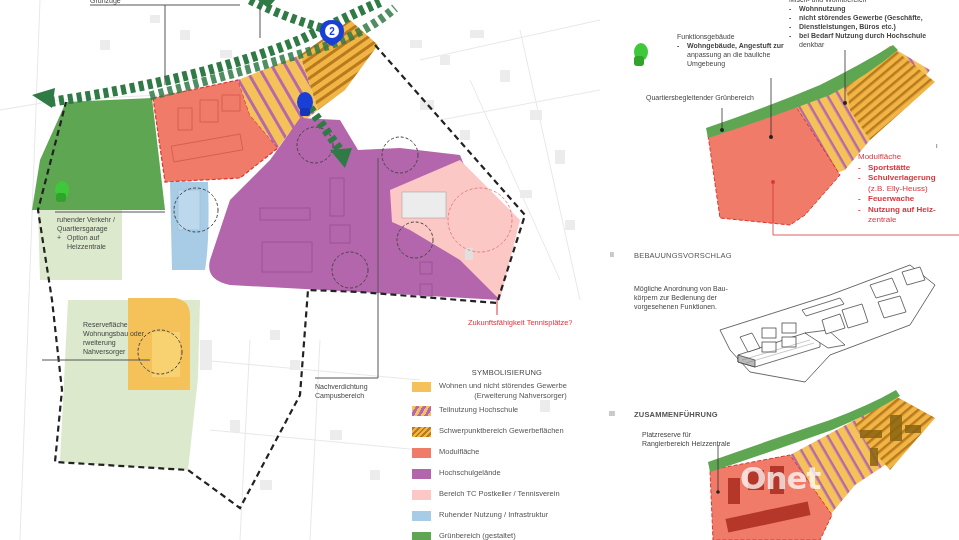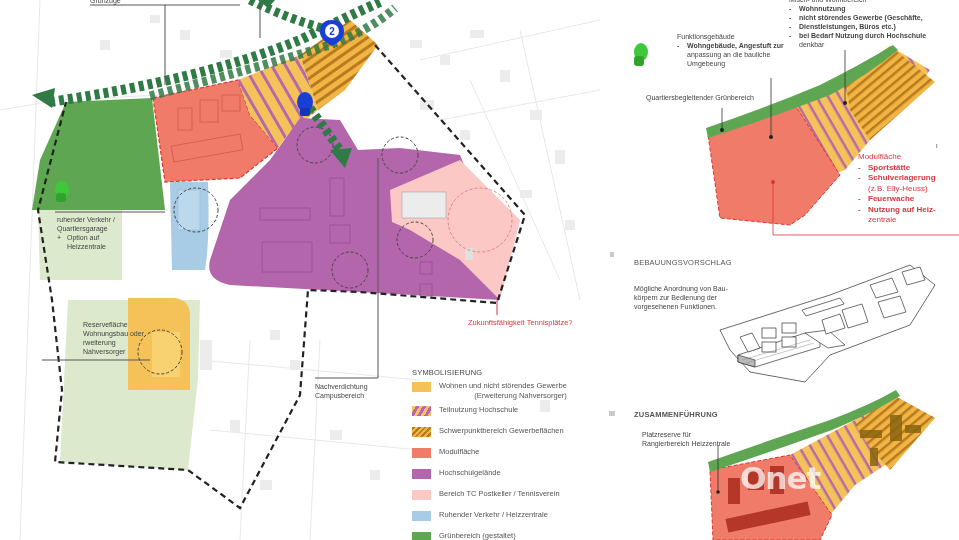--- a/index.html
+++ b/index.html
@@ -4,21 +4,21 @@
 <style>
   html,body{margin:0;padding:0;background:#ffffff;}
   body{width:959px;height:540px;position:relative;overflow:hidden;font-family:"Liberation Sans","DejaVu Sans",sans-serif;color:#333;}
   .abs{position:absolute;}
   .lbl{position:absolute;font-size:7px;line-height:9px;color:#444;white-space:nowrap;}
   .lbl-red{color:#d9363e;}
   .lbl ul{margin:0;padding:0;list-style:none;font-weight:bold;}
   .lbl li{padding-left:10px;position:relative;}
   .lbl li:before{content:"-";position:absolute;left:0;}
   .legend{position:absolute;left:412px;top:368px;width:190px;}
-  .legend-title{font-size:7.5px;color:#444;letter-spacing:0.2px;margin-bottom:4px;}
+  .legend-title{font-size:7.5px;color:#444;letter-spacing:0.2px;margin-bottom:4px;text-align:center;}
   .legend-row{display:flex;align-items:flex-start;height:19px;margin-bottom:2px;}
   .legend-row.tall{height:22px;}
   .swatch{width:19px;height:10px;flex:0 0 19px;margin-right:8px;margin-top:1px;}
   .legend-text{font-size:7.5px;line-height:10px;color:#555;white-space:nowrap;text-align:right;}
   .sec-num{position:absolute;font-size:7px;color:#666;}
   .sec-title{position:absolute;font-size:7.5px;color:#555;letter-spacing:0.2px;}
   .watermark{position:absolute;left:740px;top:460px;font-size:31px;font-weight:bold;color:rgba(255,255,255,0.75);font-family:"DejaVu Sans",sans-serif;letter-spacing:-1px;}
 </style>
 </head>
 <body>
@@ -200,21 +200,21 @@
   <div class="legend-row">
     <div class="swatch" style="background:#b366ab"></div>
     <div class="legend-text">Hochschulgelände</div>
   </div>
   <div class="legend-row">
     <div class="swatch" style="background:#fbc8c5"></div>
     <div class="legend-text">Bereich TC Postkeller / Tennisverein</div>
   </div>
   <div class="legend-row">
     <div class="swatch" style="background:#a9cce6"></div>
-    <div class="legend-text">Ruhender Verkehr / Heizzentrale</div>
+    <div class="legend-text">Ruhender Nutzung / Infrastruktur</div>
   </div>
   <div class="legend-row">
     <div class="swatch" style="background:#5fa653"></div>
     <div class="legend-text">Grünbereich (gestaltet)</div>
   </div>
 </div>
 
 <svg class="abs" style="left:600px;top:0" width="359" height="240" viewBox="600 0 359 240">
   <defs>
     <pattern id="hatchGewR" patternUnits="userSpaceOnUse" width="7" height="7" patternTransform="rotate(-40)">
@@ -278,21 +278,21 @@
   </ul>
   <div style="padding-left:10px">(z.B. Elly-Heuss)</div>
   <ul>
     <li>Feuerwache</li>
     <li>Nutzung auf Heiz-</li>
   </ul>
   <div style="padding-left:10px">zentrale</div>
 </div>
 
 <div class="sec-num" style="left:610px;top:251px;">II</div>
-<div class="sec-title" style="left:634px;top:251px;margin-top:7px;">BEBAUUNGSVORSCHLAG</div>
+<div class="sec-title" style="left:634px;top:251px;">BEBAUUNGSVORSCHLAG</div>
 <div class="lbl" style="left:634px;top:284px;">
   <div>Mögliche Anordnung von Bau-</div>
   <div>körpern zur Bedienung der</div>
   <div>vorgesehenen Funktionen.</div>
 </div>
 
 <svg class="abs" style="left:710px;top:250px" width="230" height="135" viewBox="0 0 230 135">
   <path d="M10 80 L120 45 L200 15 L225 35 L200 75 L120 105 L95 132 L40 122 L20 100 Z" fill="#fff" stroke="#444" stroke-width="0.8"></path>
   <g fill="#fff" stroke="#333" stroke-width="0.7">
     <path d="M28 105 L95 83 L110 88 L110 97 L45 117 L28 112Z"></path>

